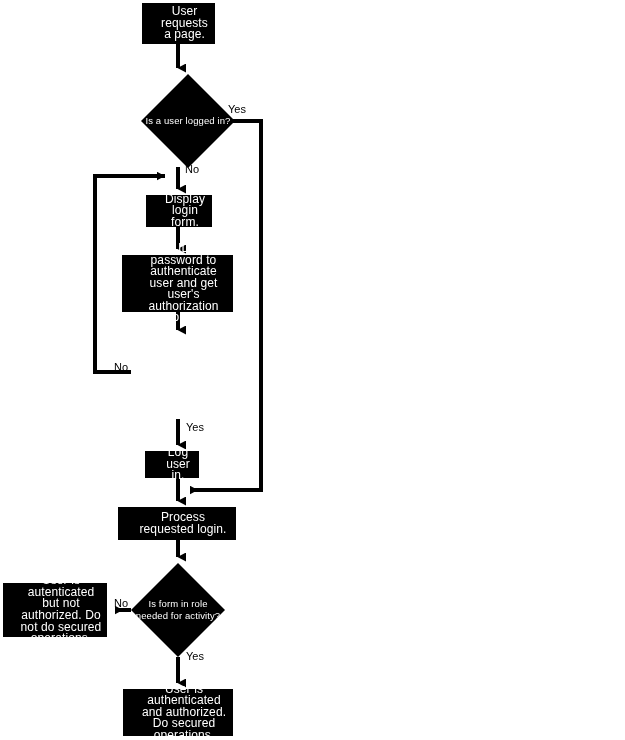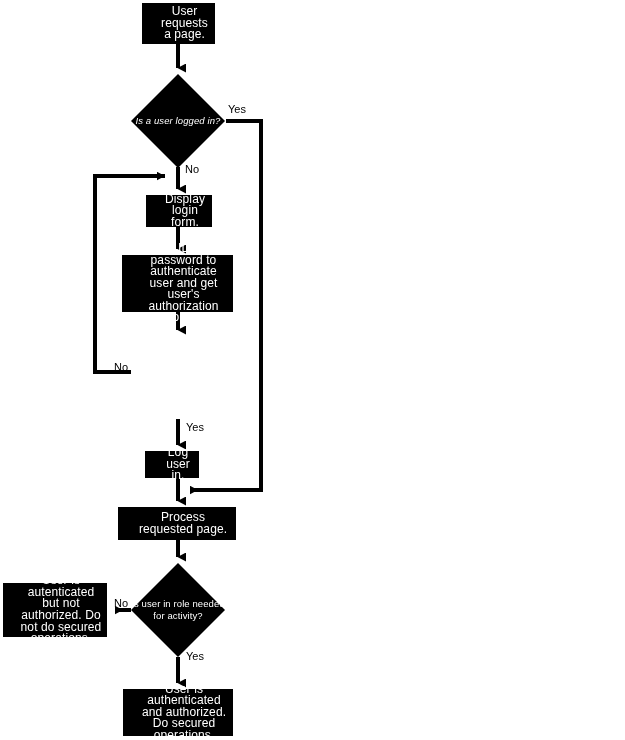--- a/index.html
+++ b/index.html
@@ -123,21 +123,21 @@
       <line x1="131" y1="610" x2="115" y2="610" marker-end="url(#arrow-left)"></line>
 
       <line x1="178" y1="657" x2="178" y2="683" marker-end="url(#arrow-down)"></line>
     </g>
   </svg>
 
   <div class="node" style="left:142px; top:3px; width:73px; height:41px;">
     <span>User requests a page.</span>
   </div>
 
-  <div class="diamond-wrap" style="left:131px; top:74px; width:94px; height:94px;font-style:italic;">
+  <div class="diamond-wrap" style="left:141px; top:74px; width:94px; height:94px;">
     <div class="diamond-shape"></div>
     <div class="diamond-label">
       <span>Is a user logged in?</span>
     </div>
   </div>
 
   <div class="edge-label" style="left:228px; top:104px;">
     <span>Yes</span>
   </div>
   <div class="edge-label" style="left:185px; top:164px;">
@@ -158,27 +158,27 @@
   </div>
   <div class="edge-label" style="left:186px; top:422px;">
     <span>Yes</span>
   </div>
 
   <div class="node" style="left:145px; top:451px; width:54px; height:27px;">
     <span>Log user in.</span>
   </div>
 
   <div class="node" style="left:118px; top:507px; width:118px; height:33px;">
-    <span>Process requested page.</span>
+    <span>Process requested login.</span>
   </div>
 
   <div class="diamond-wrap" style="left:131px; top:563px; width:94px; height:94px;">
     <div class="diamond-shape"></div>
     <div class="diamond-label">
-      <span>Is user in role needed for activity?</span>
+      <span>Is form in role needed for activity?</span>
     </div>
   </div>
 
   <div class="edge-label" style="left:114px; top:598px;">
     <span>No</span>
   </div>
   <div class="edge-label" style="left:186px; top:651px;">
     <span>Yes</span>
   </div>
 

